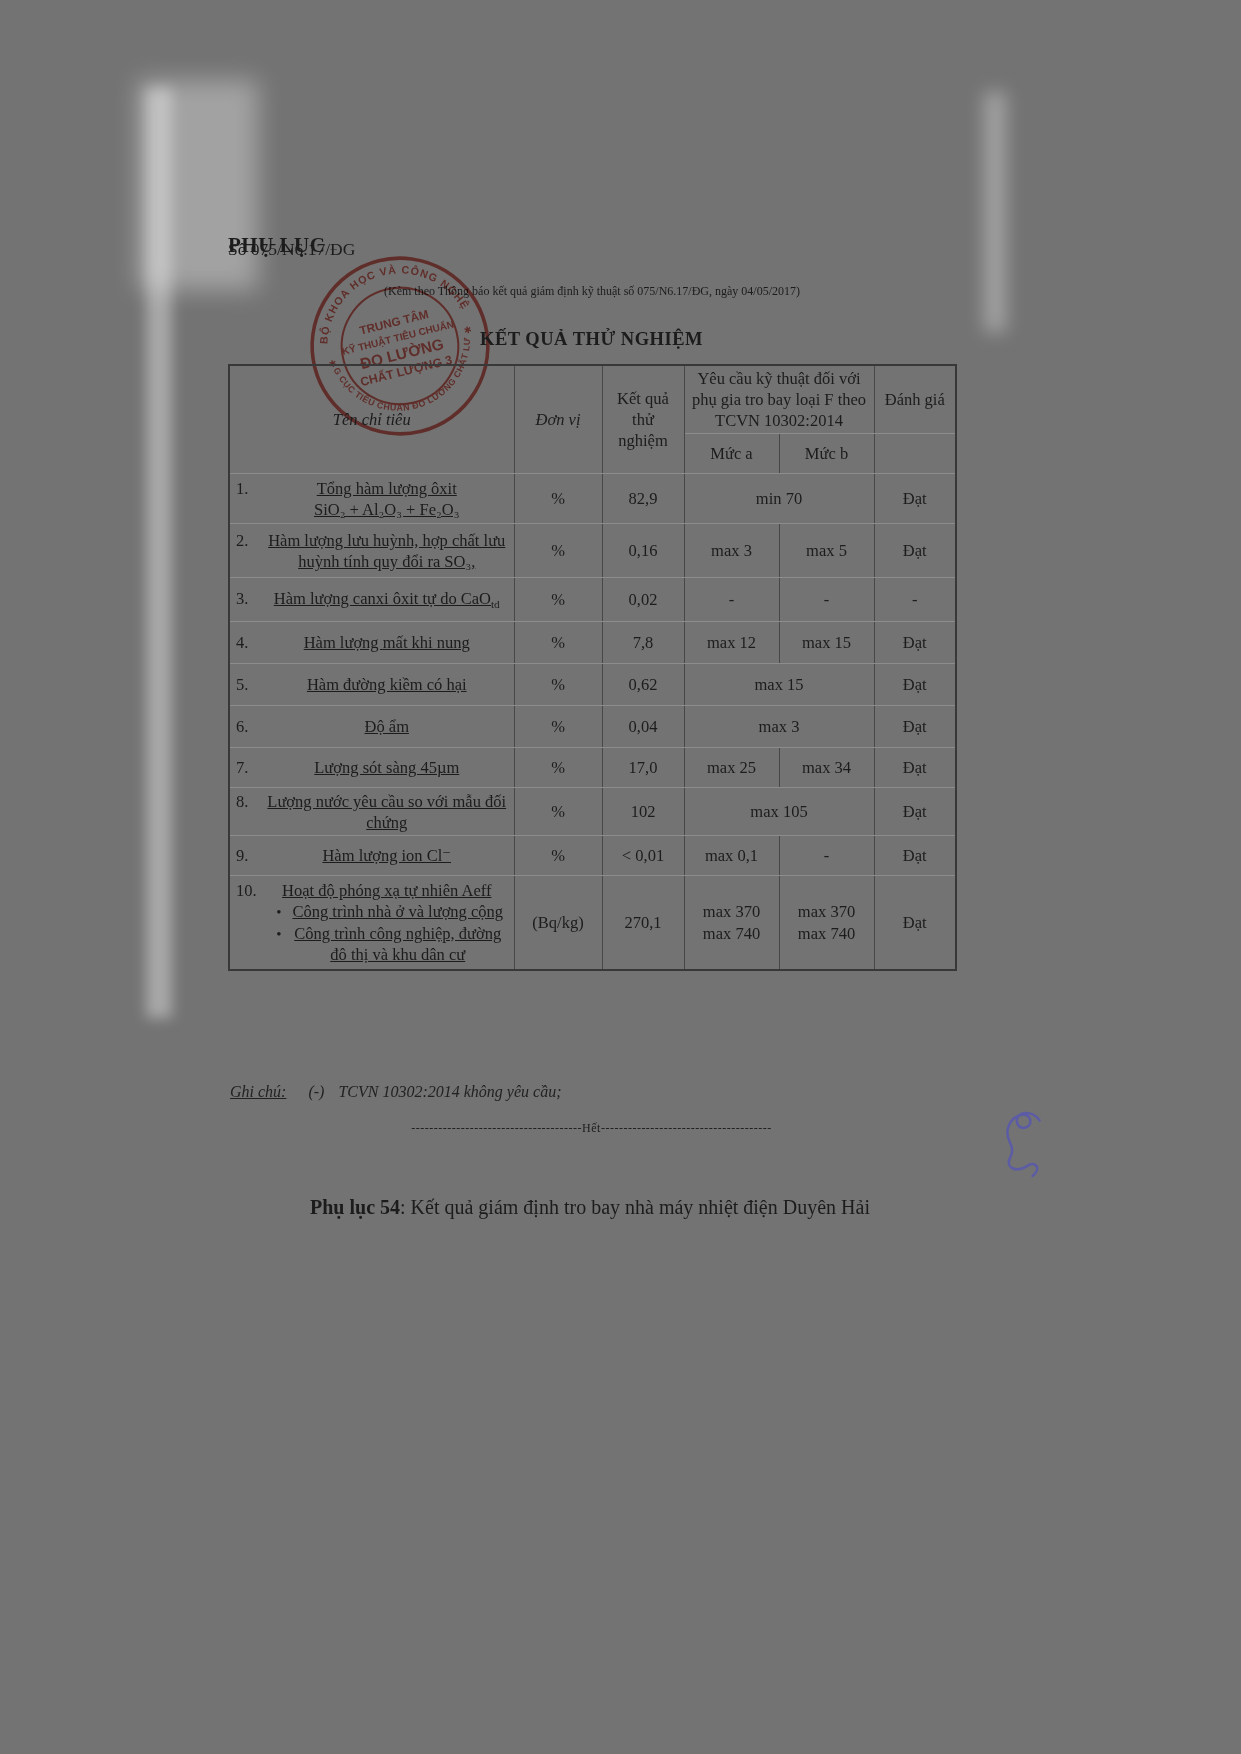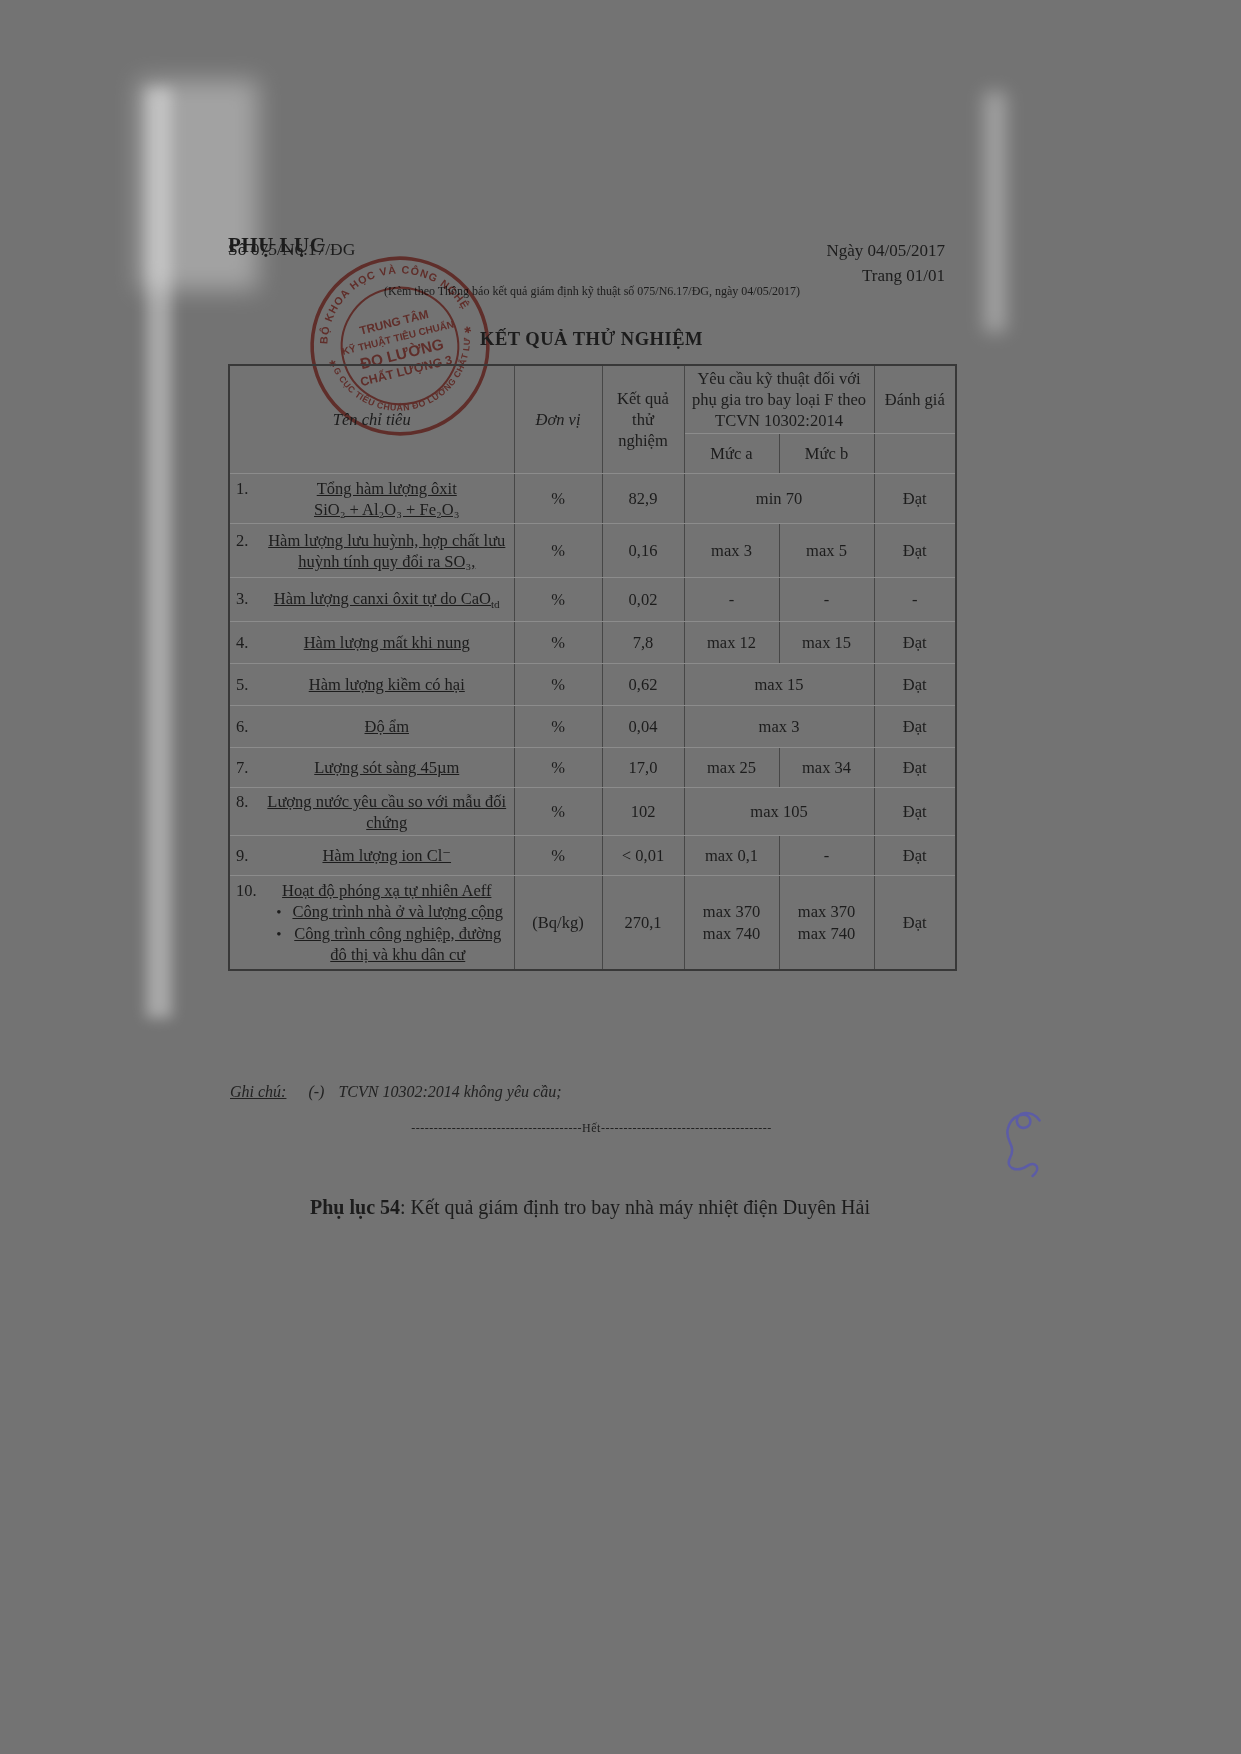--- a/index.html
+++ b/index.html
@@ -69,24 +69,20 @@
 <body>
 
 <div class="page">
 
   <div class="artifact left"></div>
   <div class="artifact tl"></div>
   <div class="artifact right"></div>
 
   <div class="abs doc-number">Số 075/N6.17/ĐG</div>
   <div class="abs doc-title">PHỤ LỤC</div>
-  <div class="abs doc-right">
-    <div>Ngày 04/05/2017</div>
-    <div>Trang 01/01</div>
-  </div>
   <div class="abs subtitle">(Kèm theo Thông báo kết quả giám định kỹ thuật số 075/N6.17/ĐG, ngày 04/05/2017)</div>
 
   <div class="abs stamp">
     <svg viewBox="0 0 184 184" width="188" height="188">
       <defs>
         <path id="arcTop" d="M 21 92 A 71 71 0 1 1 163 92" fill="none"></path>
         <path id="arcBot" d="M 23 97 A 70 70 0 0 0 161 97" fill="none"></path>
       </defs>
       <circle cx="92" cy="92" r="86" fill="none" stroke="#cc4a3f" stroke-width="3.5"></circle>
       <circle cx="92" cy="92" r="57" fill="none" stroke="#cc4a3f" stroke-width="2"></circle>
@@ -183,21 +179,21 @@
         <td>7,8</td>
         <td>max 12</td>
         <td>max 15</td>
         <td>Đạt</td>
       </tr>
 
       <tr class="r5">
         <td class="name-cell">
           <div class="line">
               <span class="num">5.</span>
-              <span class="nm">Hàm lượng kiềm có hại</span>
+              <span class="nm">Hàm đường kiềm có hại</span>
             </div>
         </td>
         <td>%</td>
         <td>0,62</td>
         <td colspan="2">max 15</td>
         <td>Đạt</td>
       </tr>
 
       <tr class="r6">
         <td class="name-cell">

